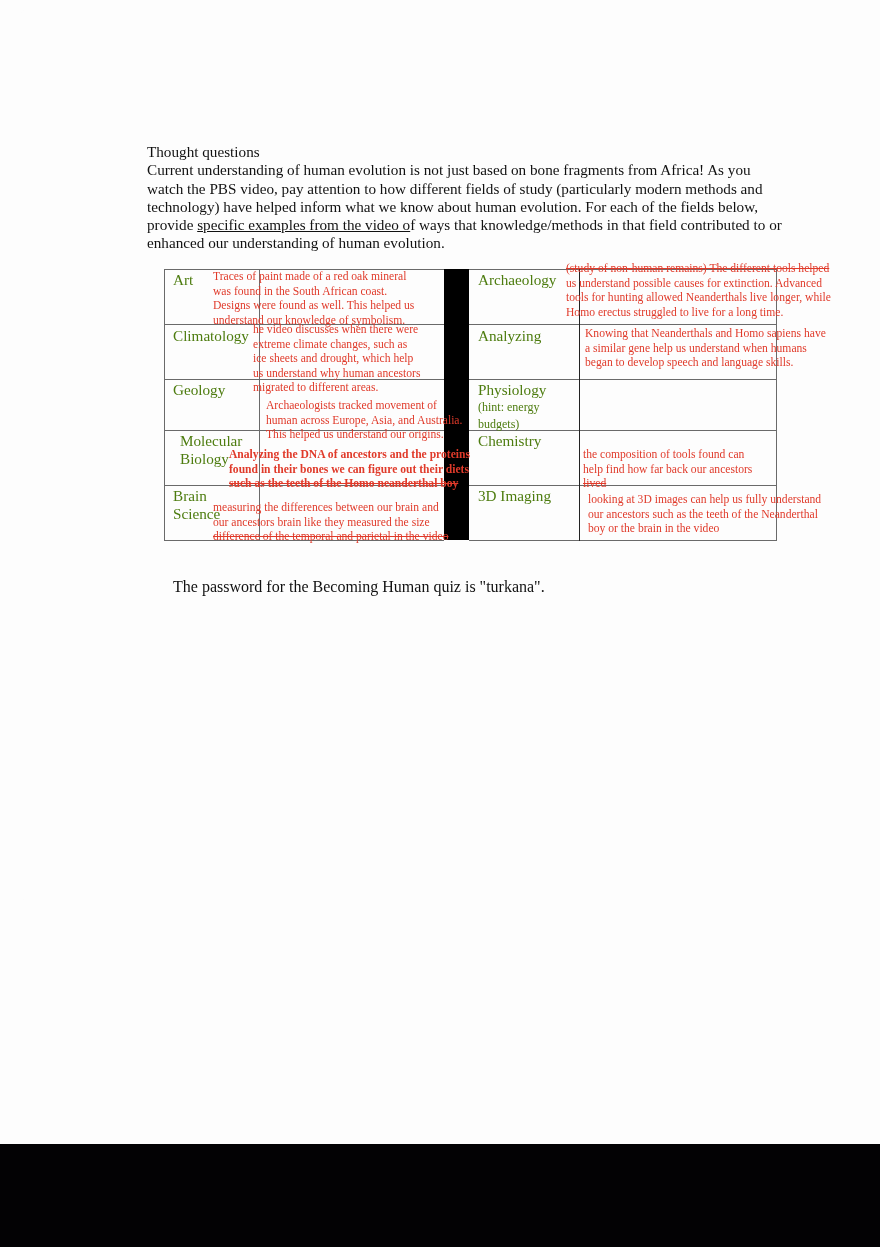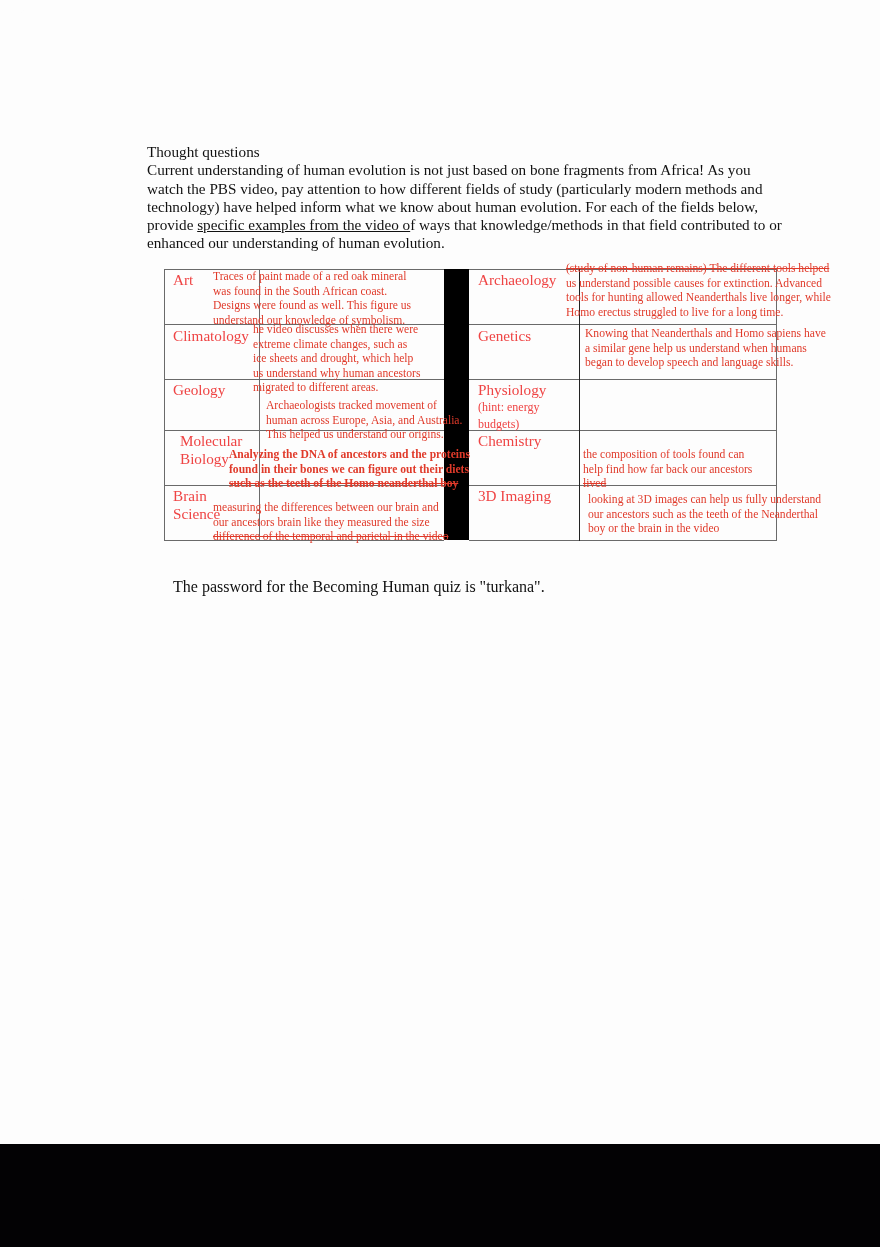--- a/index.html
+++ b/index.html
@@ -50,21 +50,21 @@
     .black-col {
       position: absolute;
       left: 428px; top: 269px;
       width: 25px; height: 271px;
       background: #000;
     }
     .label {
       position: absolute;
       font-size: 15.2px;
       line-height: 18.3px;
-      color: #ef4444;
+      color: #4d7c0f;
       white-space: nowrap;
       font-family: Liberation Serif, serif;
     }
     .hint {
       font-size: 12px;
       line-height: 17px;
       display: block;
     }
     .answer {
       position: absolute;
@@ -120,33 +120,33 @@
     <div class="label" style="left:157px; top:432px;margin-left:7px;">
       <span style="display:block">Molecular</span>
       <span style="display:block">Biology</span>
     </div>
     <div class="label" style="left:157px; top:487px;">
       <span style="display:block">Brain</span>
       <span style="display:block">Science</span>
     </div>
 
     <div class="label" style="left:462px; top:271px;">Archaeology</div>
-    <div class="label" style="left:462px; top:327px;">Genetics</div>
+    <div class="label" style="left:462px; top:327px;">Analyzing</div>
     <div class="label" style="left:462px; top:381px;">
       <span style="display:block">Physiology</span>
       <span class="hint">(hint: energy</span>
       <span class="hint">budgets)</span>
     </div>
     <div class="label" style="left:462px; top:432px;">Chemistry</div>
     <div class="label" style="left:462px; top:487px;">3D Imaging</div>
 
     <div class="answer" style="left:197px; top:270px;">
       <div>Traces of paint made of a red oak mineral</div>
       <div>was found in the South African coast.</div>
-      <div>Designs were found as well. This figure us</div>
+      <div>Designs were found as well. This helped us</div>
       <div>understand our knowledge of symbolism.</div>
     </div>
     <div class="answer" style="left:237px; top:323px;">
       <div>he video discusses when there were</div>
       <div>extreme climate changes, such as</div>
       <div>ice sheets and drought, which help</div>
       <div>us understand why human ancestors</div>
       <div>migrated to different areas.</div>
     </div>
     <div class="answer" style="left:221px; top:399px;margin-left:29px;">

